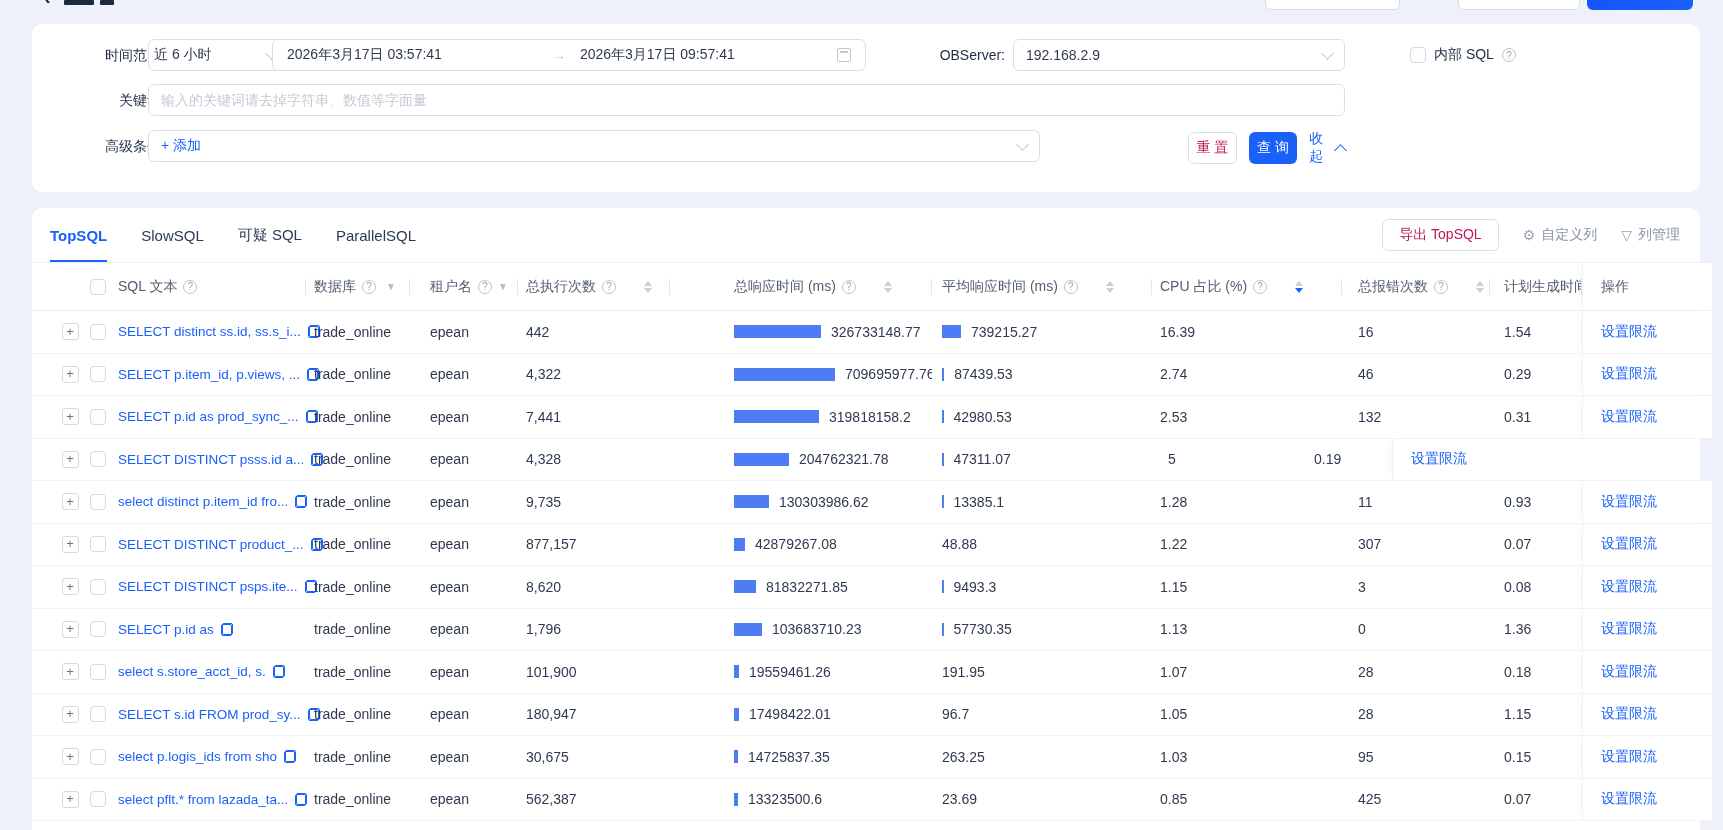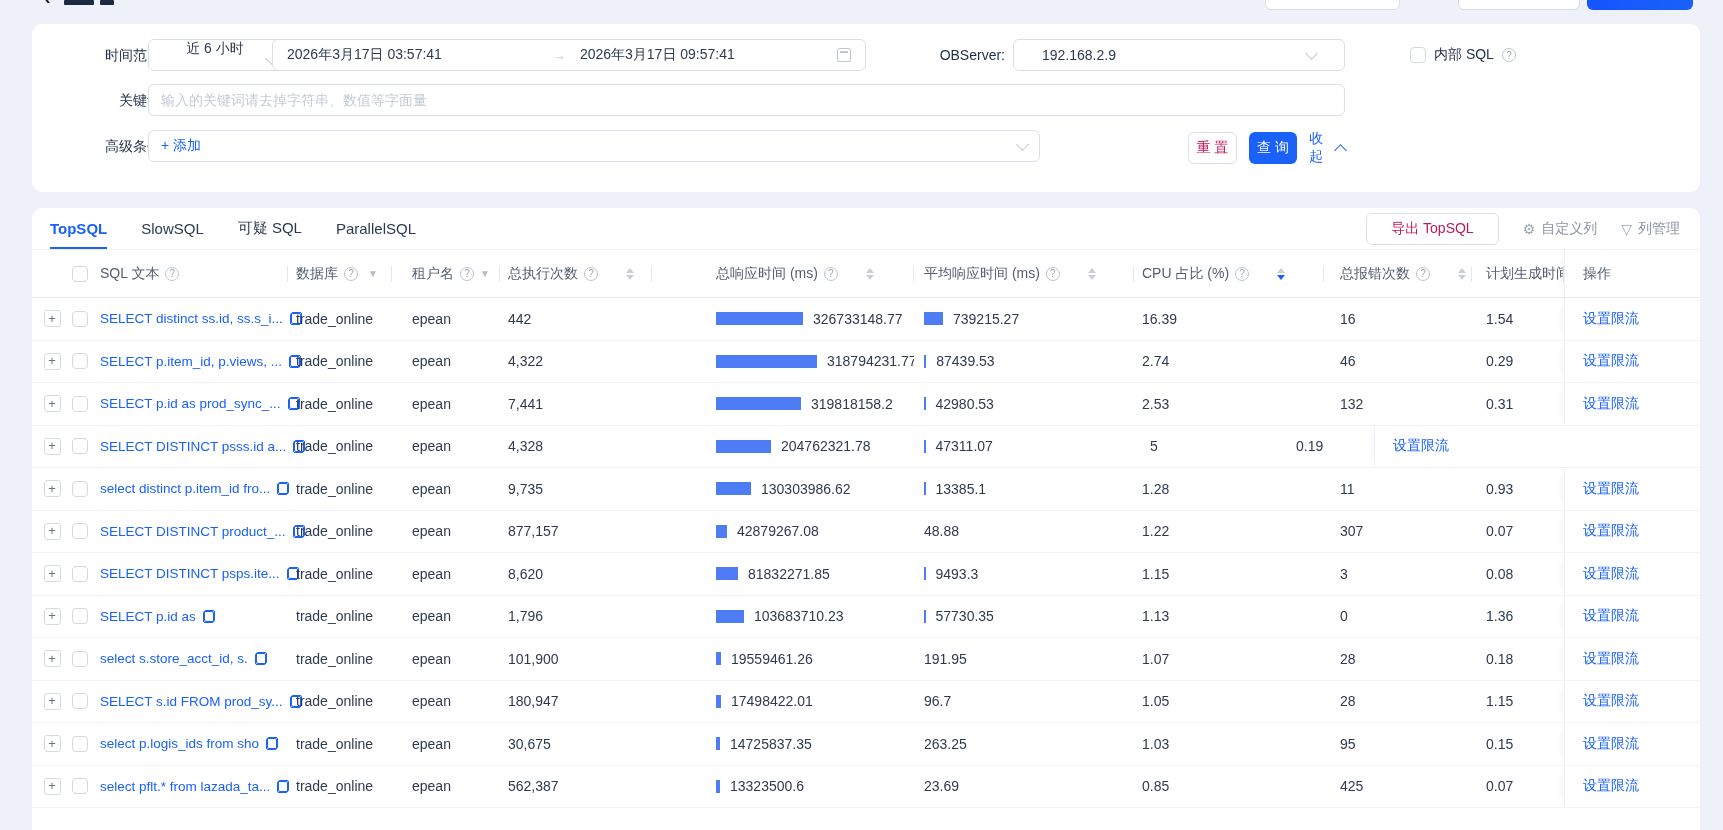--- a/index.html
+++ b/index.html
@@ -35,32 +35,32 @@
   input.text-input::placeholder { color:#c4cad5; }
   .checkbox { width:16px; height:16px; border:1px solid #d3d9e2; border-radius:4px; background:#fff; flex:none; }
   .btn { height:32px; border-radius:6px; font-size:14px; display:inline-flex; align-items:center;
          justify-content:center; cursor:pointer; }
   .btn.outline { background:#fff; border:1px solid #d9dfe8; color:#be185d; }
   .btn.solid { background:#1a61fa; border:none; color:#fff; }
   .link-blue { color:#1a61fa; text-decoration:none; cursor:pointer; }
 
   
   #table-card { left:32px; top:208px; width:1668px; height:640px; }
-  .tabs-row { display:flex; align-items:center; height:42px; padding:0 20px 0 18px;
+  .tabs-row { display:flex; align-items:center; height:55px; padding:0 20px 0 18px;
               border-bottom:1px solid #eef1f5; }
   .tab { position:relative; height:100%; display:flex; align-items:center; margin-right:34px;
          font-size:15px; color:#2b3a50; cursor:pointer; }
   .tab.active { color:#1a61fa; font-weight:bold; }
   .tab.active::after { content:""; position:absolute; left:0; right:0; bottom:0; height:2.5px; background:#1a61fa; }
   .tabs-toolbar { margin-left:auto; display:flex; align-items:center; gap:24px; }
   .tool-item { display:flex; align-items:center; gap:6px; color:#8a94a6; font-size:14px; cursor:pointer; }
   .tool-glyph { font-size:14px; color:#9aa4b4; }
 
   
-  .thead, .trow { display:flex; align-items:center; }
+  .thead, .trow { display:flex; align-items:center; padding-left:18px; }
   .thead { height:48px; border-bottom:1px solid #e8ecf1; color:#525e70; }
   .trow  { height:42.5px; border-bottom:1px solid #f0f3f7; }
   .cell { display:flex; align-items:center; flex:none; white-space:nowrap; position:relative; height:100%; }
   .c-expand{width:40px; justify-content:center;} .c-check{width:28px;}
   .c-sql{width:188px;} .c-db{width:104px; padding-left:8px;} .c-tenant{width:96px; padding-left:8px;margin-left:12px;}
   .c-exec{width:152px; padding-left:8px;} .c-resp{width:262px; padding-left:64px; overflow:hidden;}
   .c-avg{width:220px; padding-left:10px;} .c-cpu{width:190px; padding-left:8px;}
   .c-err{width:148px; padding-left:16px;} .c-plan{width:92px; padding-left:14px;}
   .c-op{width:130px; padding-left:18px; border-left:1px solid #eef1f5; background:#fff;
         box-shadow:-7px 0 7px -7px rgba(20,40,80,.08);}
@@ -95,33 +95,33 @@
   <span class="title-smudge" style="left:64px; width:30px;"></span>
   <span class="title-smudge" style="left:100px; width:14px;"></span>
   <div class="top-btn" style="left:1265px; width:135px;"></div>
   <div class="top-btn" style="left:1458px; width:122px;"></div>
   <div class="top-btn primary" style="left:1587px; width:106px;"></div>
 </div>
 
 <div id="filter-card" class="card">
 
   <div class="f-label" style="left:20px; top:15px; width:113px;">时间范围:</div>
-  <div class="ctrl" style="left:116px; top:15px; width:134px; padding:0 5px;flex-direction:column;">
+  <div class="ctrl" style="left:116px; top:15px; width:134px; padding:0 5px;">
     <span>近 6 小时</span>
     <span class="chev" style="margin-left:auto;"></span>
   </div>
   <div class="ctrl" style="left:240px; top:15px; width:594px; padding:0 14px;">
     <span>2026年3月17日 03:57:41</span>
     <span class="arrow-sep" style="margin-left:96px;">→</span>
     <span>2026年3月17日 09:57:41</span>
     <span class="cal-icon" style="margin-left:auto;"></span>
   </div>
 
   <div class="f-label" style="left:856px; top:15px; width:117px;">OBServer:</div>
-  <div class="ctrl" style="left:981px; top:15px; width:332px; padding:0 28px;">
+  <div class="ctrl" style="left:981px; top:15px; width:332px; padding:0 12px;">
     <span>192.168.2.9</span>
     <span class="chev" style="margin-left:auto;"></span>
   </div>
 
   <div style="position:absolute; left:1378px; top:15px; height:32px; display:flex; align-items:center; gap:8px;">
     <span class="checkbox"></span>
     <span style="color:#1f2d45;">内部 SQL</span>
     <span class="qmark">?</span>
   </div>
 
@@ -148,21 +148,21 @@
 
 <div id="table-card" class="card">
   <div class="tabs-row">
     <div id="tabs" style="display:flex; height:100%;">
         <div class="tab active">TopSQL</div>
         <div class="tab">SlowSQL</div>
         <div class="tab">可疑 SQL</div>
         <div class="tab">ParallelSQL</div>
       </div>
     <div class="tabs-toolbar">
-      <button class="btn outline" style="padding:0 24px;">导出 TopSQL</button>
+      <button class="btn outline" style="padding:0 16px;">导出 TopSQL</button>
       <span class="tool-item">
         <span class="tool-glyph">⚙</span>
         <span>自定义列</span>
       </span>
       <span class="tool-item">
         <span class="tool-glyph">▽</span>
         <span>列管理</span>
       </span>
     </div>
   </div>
@@ -292,21 +292,21 @@
         </div>
         <div class="cell c-sql">
           <a class="sql-link" href="#">SELECT p.item_id, p.views, ...</a>
           <span class="copy-icon"></span>
         </div>
         <div class="cell c-db">trade_online</div>
         <div class="cell c-tenant">epean</div>
         <div class="cell c-exec">4,322</div>
         <div class="cell c-resp">
           <span class="bar" style="width: 101px;"></span>
-          <span class="num">318794231.77</span>
+          <span class="num">709695977.76</span>
         </div>
         <div class="cell c-avg">
           <span class="bar" style="width: 2.24745px;"></span>
           <span class="num">87439.53</span>
         </div>
         <div class="cell c-cpu">2.74</div>
         <div class="cell c-err">46</div>
         <div class="cell c-plan">0.29</div>
         <div class="cell c-op">
           <a class="link-blue" href="#">设置限流</a>

